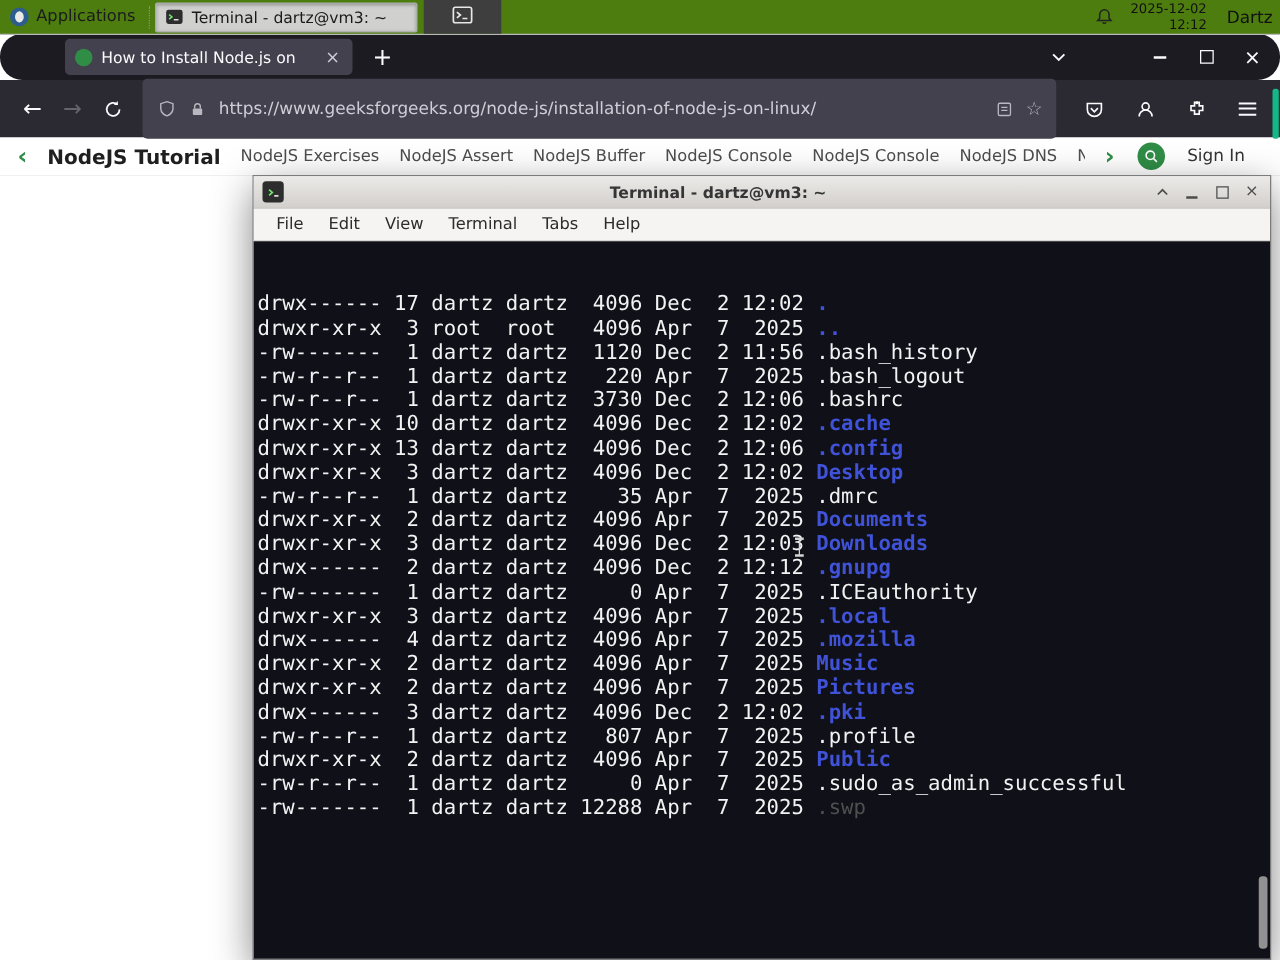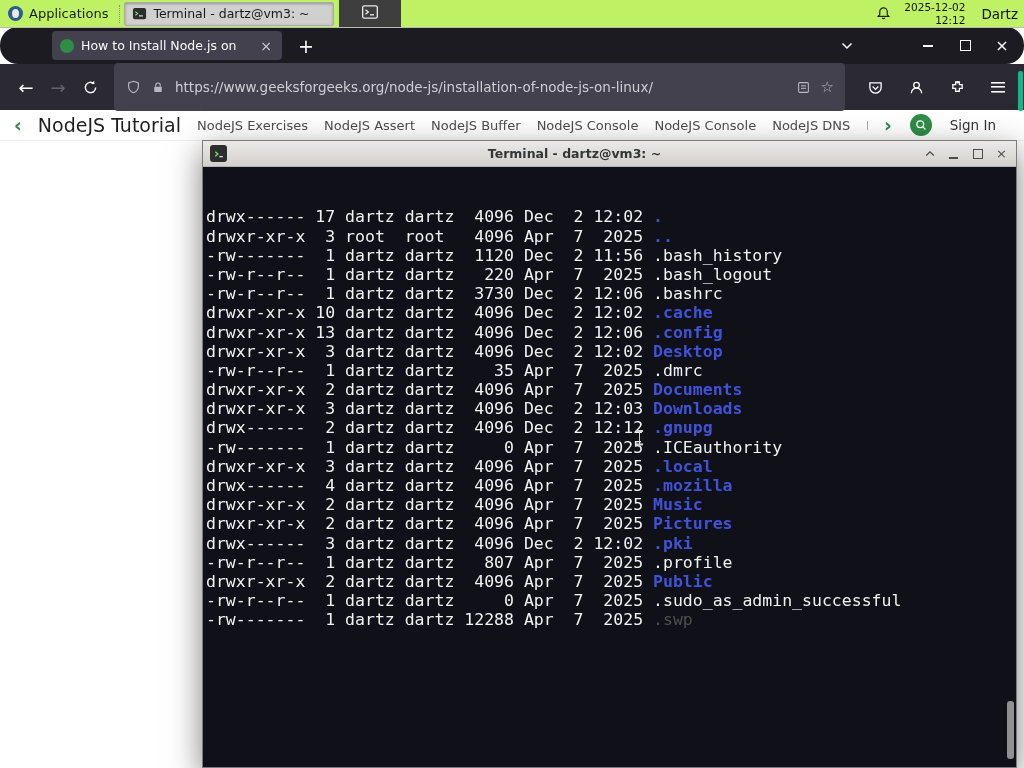--- a/index.html
+++ b/index.html
@@ -1,20 +1,20 @@
 <!DOCTYPE html>
 <html><head>
 <meta charset="utf-8">
 <style>
   html,body{margin:0;padding:0;background:#000;}
   .screen{position:relative;width:1024px;height:768px;overflow:hidden;background:#fff;
           font-family:"DejaVu Sans","Liberation Sans",sans-serif;-webkit-font-smoothing:antialiased;}
 
   
-  .panel{position:absolute;top:0;left:0;width:1024px;height:27px;background:#bef264;
+  .panel{position:absolute;top:0;left:0;width:1024px;height:27px;background:#4d7c0f;
          border-bottom:1px solid #b9b9b9;display:flex;align-items:center;font-size:13px;color:#1c1c1c;z-index:40;}
   .apps{display:flex;align-items:center;gap:6px;padding:0 8px;height:100%;cursor:default;}
   .apps-icon{width:15px;height:15px;border-radius:50%;background:#2d5c8f;position:relative;flex:0 0 auto;}
   .apps-icon::after{content:"";position:absolute;left:4px;top:3px;width:7px;height:9px;border-radius:50%;background:#e9e9e8;}
   .panel-sep{width:1px;height:18px;border-left:1px dotted #8f8f8f;margin:0 3px;}
   .taskbar{display:flex;align-items:center;height:100%;}
   .task-btn{width:196px;height:22px;display:flex;align-items:center;gap:6px;padding:0 6px;margin-right:3px;
             border:1px solid #ababab;border-radius:2px;background:linear-gradient(#fbfbfb,#e6e6e6);
             font-size:12.5px;color:#1a1a1a;overflow:hidden;white-space:nowrap;}
   .task-btn.active{background:#d0d0cf;box-shadow:inset 0 1px 3px rgba(0,0,0,.3);}
@@ -51,21 +51,21 @@
   .ubicon{display:grid;place-items:center;width:16px;height:16px;color:#b9b7c0;}
   .star{font-size:15px;color:#b9b7c0;}
   .nav-right{display:flex;align-items:center;gap:9px;}
   .hamb{width:14px;height:11px;background:linear-gradient(#fbfbfe,#fbfbfe) 0 0/14px 1.6px no-repeat,
         linear-gradient(#fbfbfe,#fbfbfe) 0 4.7px/14px 1.6px no-repeat,
         linear-gradient(#fbfbfe,#fbfbfe) 0 9.4px/14px 1.6px no-repeat;}
 
   .sitenav{height:30px;background:#fff;display:flex;align-items:center;gap:16px;padding:0 28px 0 14px;
            font-size:13px;color:#555;white-space:nowrap;overflow:hidden;border-bottom:1px solid #f0f0f0;}
   .gchev{color:#2f8d46;font-size:19px;font-weight:bold;line-height:1;}
-  .nav-primary{font-weight:normal;color:#1f1f1f;font-size:19px;}
+  .nav-primary{font-weight:bold;color:#1f1f1f;font-size:16px;}
   .site-items{display:flex;gap:16px;align-items:center;overflow:hidden;}
   .nav-item{color:#4d4d4d;}
   .site-right{margin-left:auto;display:flex;align-items:center;gap:18px;}
   .search-btn{width:22px;height:22px;border-radius:50%;background:#2f8d46;display:grid;place-items:center;}
   .sign-in{color:#333;font-size:13.5px;}
   .page{height:628px;background:#ffffff;}
   .page-scroll{position:absolute;right:1px;top:44px;width:5px;height:40px;background:#14b789;border-radius:2px;}
 
   
   .terminal{position:absolute;left:202px;top:140px;width:815px;height:628px;z-index:20;
@@ -268,20 +268,28 @@
         </span>
         <span class="t-btn">
             <span class="t-min"></span>
           </span>
         <span class="t-btn">
             <span class="t-max"></span>
           </span>
         <span class="t-btn glyph">×</span>
       </div>
     </div>
+    <div class="t-menubar">
+        <span class="menu-item">File</span>
+        <span class="menu-item">Edit</span>
+        <span class="menu-item">View</span>
+        <span class="menu-item">Terminal</span>
+        <span class="menu-item">Tabs</span>
+        <span class="menu-item">Help</span>
+      </div>
     <div class="t-body">
       <div><div class="tline"><span>drwx------ 17 dartz dartz  4096 Dec  2 12:02 </span><span class="t-dir">.</span></div><div class="tline"><span>drwxr-xr-x  3 root  root   4096 Apr  7  2025 </span><span class="t-dir">..</span></div><div class="tline"><span>-rw-------  1 dartz dartz  1120 Dec  2 11:56 </span><span class="t-file">.bash_history</span></div><div class="tline"><span>-rw-r--r--  1 dartz dartz   220 Apr  7  2025 </span><span class="t-file">.bash_logout</span></div><div class="tline"><span>-rw-r--r--  1 dartz dartz  3730 Dec  2 12:06 </span><span class="t-file">.bashrc</span></div><div class="tline"><span>drwxr-xr-x 10 dartz dartz  4096 Dec  2 12:02 </span><span class="t-dir">.cache</span></div><div class="tline"><span>drwxr-xr-x 13 dartz dartz  4096 Dec  2 12:06 </span><span class="t-dir">.config</span></div><div class="tline"><span>drwxr-xr-x  3 dartz dartz  4096 Dec  2 12:02 </span><span class="t-dir">Desktop</span></div><div class="tline"><span>-rw-r--r--  1 dartz dartz    35 Apr  7  2025 </span><span class="t-file">.dmrc</span></div><div class="tline"><span>drwxr-xr-x  2 dartz dartz  4096 Apr  7  2025 </span><span class="t-dir">Documents</span></div><div class="tline"><span>drwxr-xr-x  3 dartz dartz  4096 Dec  2 12:03 </span><span class="t-dir">Downloads</span></div><div class="tline"><span>drwx------  2 dartz dartz  4096 Dec  2 12:12 </span><span class="t-dir">.gnupg</span></div><div class="tline"><span>-rw-------  1 dartz dartz     0 Apr  7  2025 </span><span class="t-file">.ICEauthority</span></div><div class="tline"><span>drwxr-xr-x  3 dartz dartz  4096 Apr  7  2025 </span><span class="t-dir">.local</span></div><div class="tline"><span>drwx------  4 dartz dartz  4096 Apr  7  2025 </span><span class="t-dir">.mozilla</span></div><div class="tline"><span>drwxr-xr-x  2 dartz dartz  4096 Apr  7  2025 </span><span class="t-dir">Music</span></div><div class="tline"><span>drwxr-xr-x  2 dartz dartz  4096 Apr  7  2025 </span><span class="t-dir">Pictures</span></div><div class="tline"><span>drwx------  3 dartz dartz  4096 Dec  2 12:02 </span><span class="t-dir">.pki</span></div><div class="tline"><span>-rw-r--r--  1 dartz dartz   807 Apr  7  2025 </span><span class="t-file">.profile</span></div><div class="tline"><span>drwxr-xr-x  2 dartz dartz  4096 Apr  7  2025 </span><span class="t-dir">Public</span></div><div class="tline"><span>-rw-r--r--  1 dartz dartz     0 Apr  7  2025 </span><span class="t-file">.sudo_as_admin_successful</span></div><div class="tline"><span>-rw-------  1 dartz dartz 12288 Apr  7  2025 </span><span class="t-dim">.swp</span></div></div>
       <div class="t-scroll"></div>
     </div>
   </div>
 
   <div class="ibeam"></div>
 </div>
 
 </body></html>

